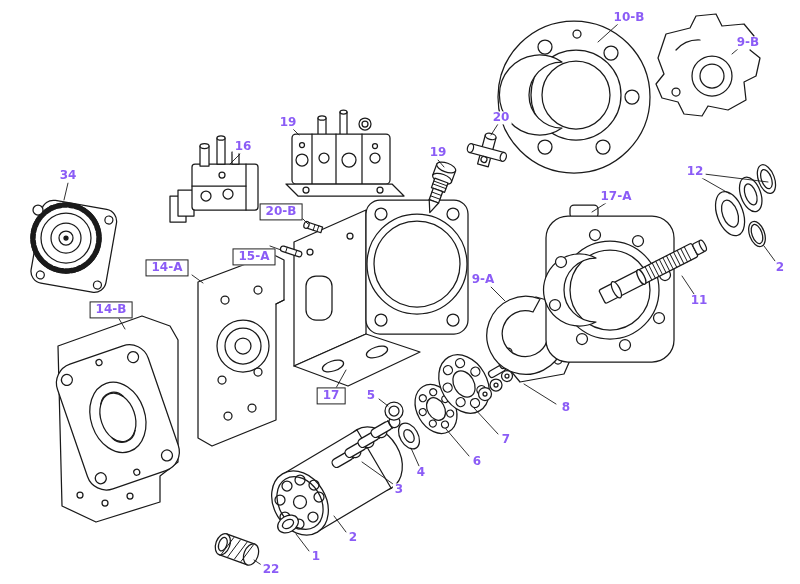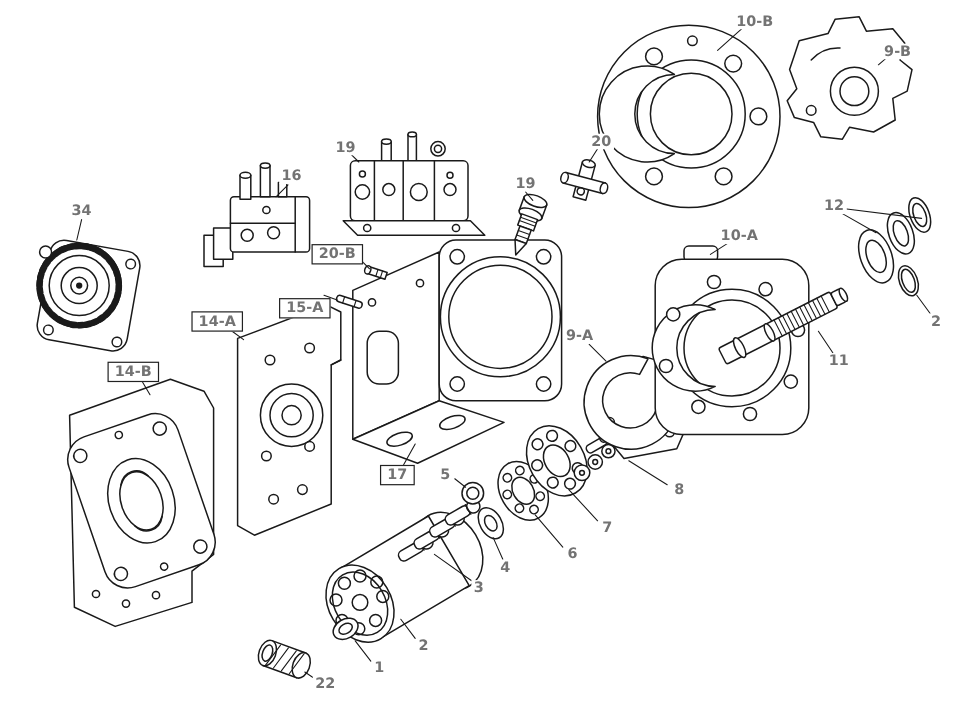--- a/index.html
+++ b/index.html
@@ -4,21 +4,21 @@
 <style>
   html,body{margin:0;padding:0;background:#fff;}
   .stage{position:relative;width:800px;height:584px;background:#fff;overflow:hidden;
          font-family:"DejaVu Sans",sans-serif;}
   .stage svg{position:absolute;left:0;top:0;}
   svg .ln{stroke:#1a1a1a;stroke-width:1.25;fill:none;stroke-linejoin:round;stroke-linecap:round;}
   svg .f{fill:#ffffff;}
   svg .t{stroke-width:0.9;}
   svg .teeth{stroke:#1a1a1a;stroke-width:5.5;fill:none;stroke-dasharray:3.5 2.6;}
   .callout{position:absolute;transform:translate(-50%,-50%);font-size:12px;font-weight:bold;
-           color:#737373;background:#fff;padding:0 2px;line-height:1.1;white-space:nowrap;}
+           color:#8b5cf6;background:#fff;padding:0 2px;line-height:1.1;white-space:nowrap;}
   .callout.boxed{border:1.4px solid #222;padding:1px 5px;}
 </style>
 </head>
 <body>
 
 <div class="stage">
 <svg width="800" height="584" viewBox="0 0 800 584">
 
   <g class="ln">
     <path class="f" d="M 294,242 L 366,210 L 366,334 L 294,366 Z"></path>
@@ -380,24 +380,24 @@
 
   <div class="callout" style="left:629px;top:18px">10-B</div>
   <div class="callout" style="left:748px;top:43px">9-B</div>
   <div class="callout" style="left:68px;top:176px">34</div>
   <div class="callout" style="left:243px;top:147px">16</div>
   <div class="callout" style="left:288px;top:123px">19</div>
   <div class="callout" style="left:501px;top:118px">20</div>
   <div class="callout" style="left:438px;top:153px">19</div>
   <div class="callout boxed" style="left:281px;top:212px">20-B</div>
   <div class="callout boxed" style="left:254px;top:257px">15-A</div>
-  <div class="callout boxed" style="left:181px;top:268px">14-A</div>
+  <div class="callout boxed" style="left:167px;top:268px">14-A</div>
   <div class="callout boxed" style="left:111px;top:310px">14-B</div>
   <div class="callout boxed" style="left:331px;top:396px">17</div>
-  <div class="callout" style="left:616px;top:197px">10-A</div>
+  <div class="callout" style="left:616px;top:197px">17-A</div>
   <div class="callout" style="left:695px;top:172px">12</div>
   <div class="callout" style="left:780px;top:268px">2</div>
   <div class="callout" style="left:699px;top:301px">11</div>
   <div class="callout" style="left:483px;top:280px">9-A</div>
   <div class="callout" style="left:566px;top:408px">8</div>
   <div class="callout" style="left:506px;top:440px">7</div>
   <div class="callout" style="left:477px;top:462px">6</div>
   <div class="callout" style="left:371px;top:396px">5</div>
   <div class="callout" style="left:421px;top:473px">4</div>
   <div class="callout" style="left:399px;top:490px">3</div>

